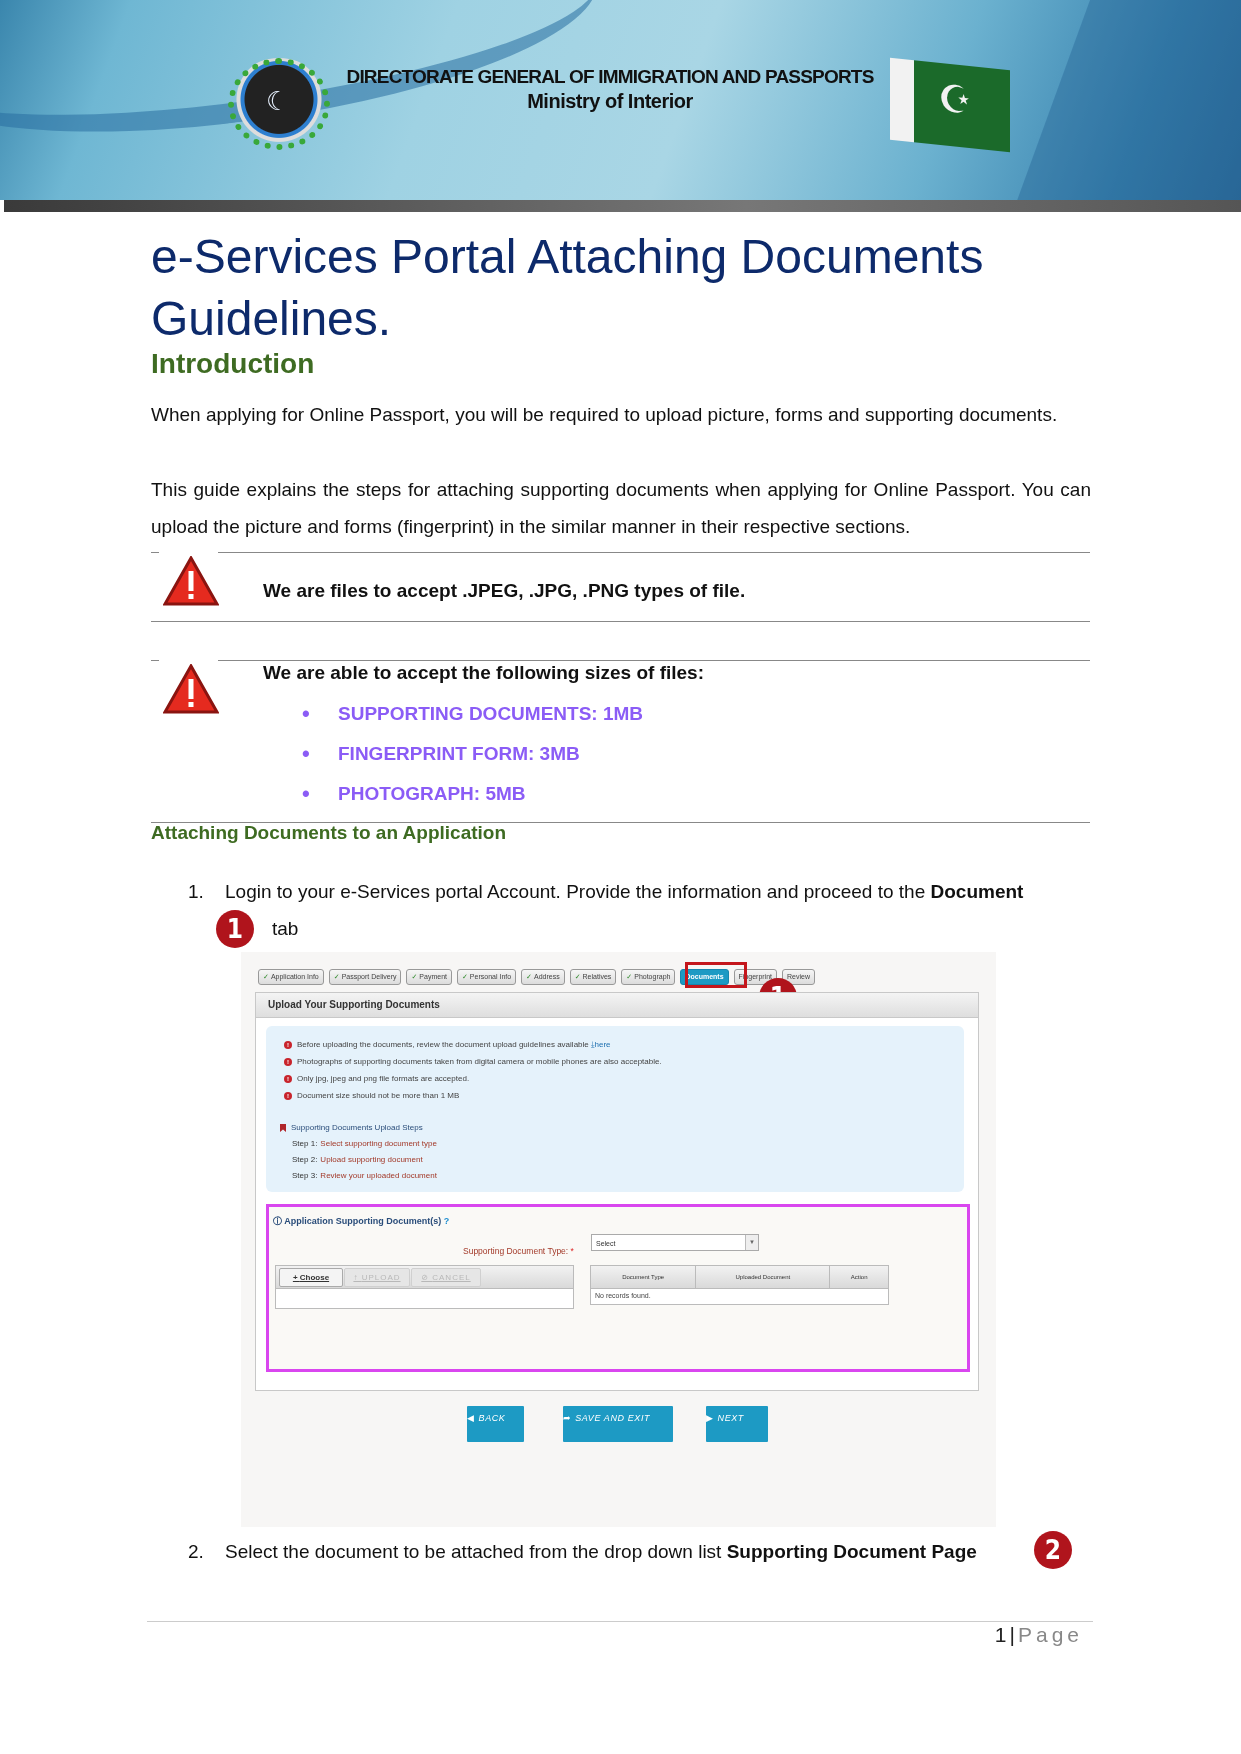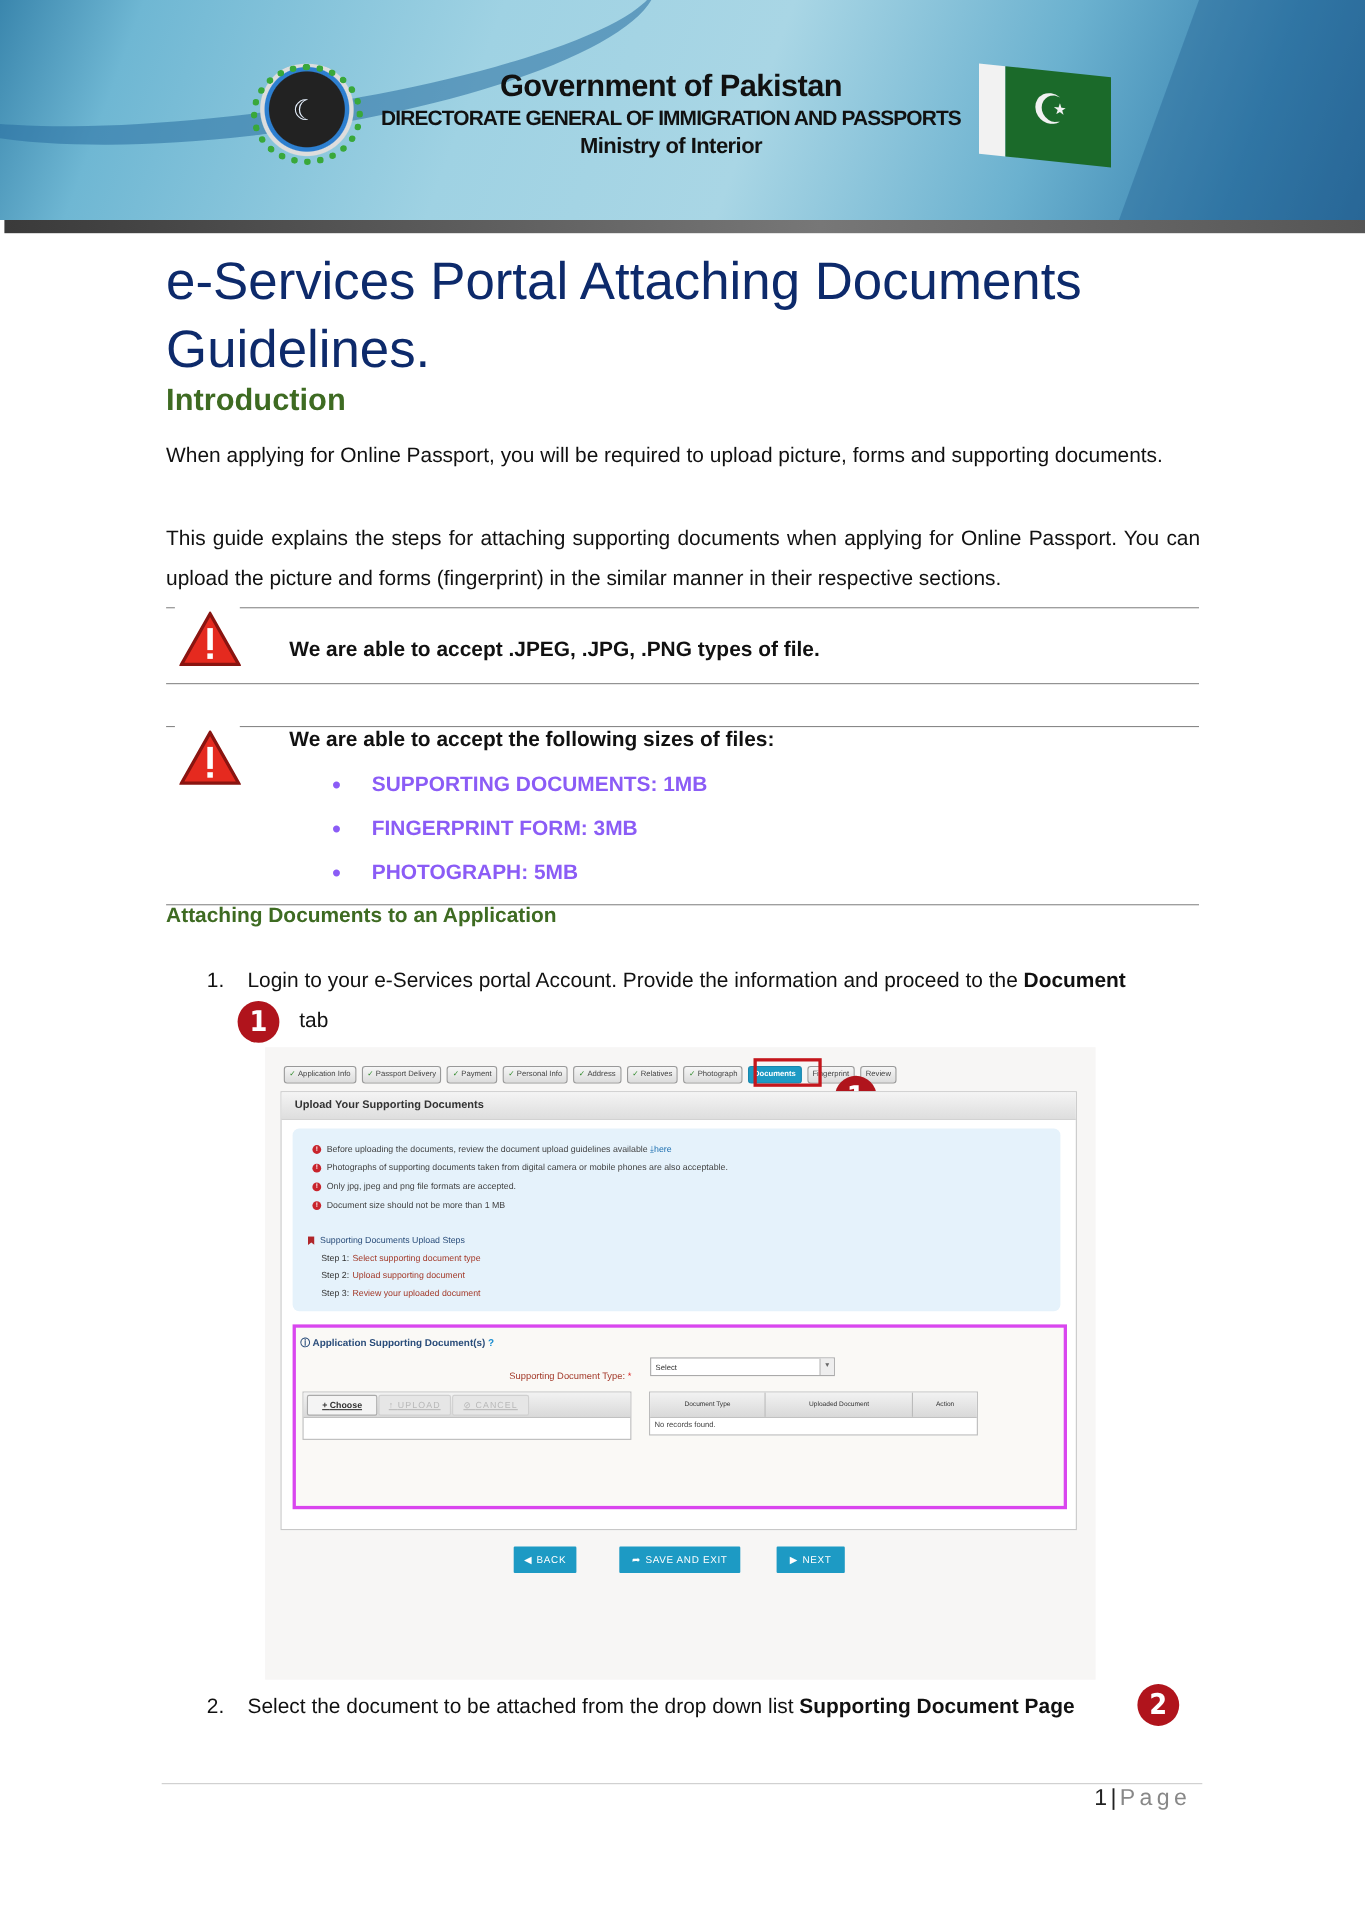--- a/index.html
+++ b/index.html
@@ -55,40 +55,39 @@
   .sdt-select .arr { position: absolute; right: 0; top: 0; width: 12px; height: 15px; border-left: 1px solid #bbb; background: #eee; font-size: 6px; text-align: center; line-height: 15px; color: #666; }
   .uploader { position: absolute; left: 6px; top: 58px; width: 297px; height: 42px; border: 1px solid #bbb; background: #fff; }
   .uploader-bar { height: 22px; background: linear-gradient(#f2f2f2,#d9d9d9); border-bottom: 1px solid #bbb; position: relative; }
   .upbtn { position: absolute; top: 2px; height: 17px; border: 1px solid #aaa; border-radius: 2px; font-size: 8px; line-height: 17px; text-align: center; letter-spacing: 1px; text-decoration: underline; }
   .upbtn.choose { left: 3px; width: 62px; background: #f4f4f4; color: #333; font-weight: bold; letter-spacing: 0; }
   .upbtn.dis { color: #b8b8b8; background: #e6e6e6; border-color: #d0d0d0; }
   .records { position: absolute; left: 321px; top: 58px; width: 297px; height: 38px; border: 1px solid #bbb; background: #fff; }
   .records .hdr { height: 22px; display: flex; background: linear-gradient(#f2f2f2,#d9d9d9); border-bottom: 1px solid #bbb; font-size: 6px; line-height: 22px; color: #333; }
   .records .hdr div { text-align: center; border-right: 1px solid #bbb; }
   .records .empty { font-size: 7px; color: #444; padding-left: 4px; line-height: 14px; }
-  .nav-btn { position: absolute; top: 454px; height: 24px; background: #1d9ac4; color: #fff; font-size: 9px; line-height: 24px; text-align: center; letter-spacing: 0.6px; border-radius: 1px; }
+  .nav-btn { position: absolute; top: 454px; height: 36px; background: #1d9ac4; color: #fff; font-size: 9px; line-height: 24px; letter-spacing: 0.6px; border-radius: 1px; font-style: italic; }
   .nav-btn .ic { font-family: "DejaVu Sans", sans-serif; margin-right: 4px; }
 
   .footer-rule { position: absolute; left: 147px; top: 1621px; width: 946px; height: 1px; background: #ccc; }
   .page-num { position: absolute; right: 158px; top: 1623px; font-size: 21px; color: #222; }
   .page-num .sep { margin: 0 3px; }
   .page-num .pg { color: #888; letter-spacing: 4px; }
 </style>
 </head>
 <body>
 
 <div class="banner">
   <div class="swoosh1"></div>
   <div class="swoosh2"></div>
   <div class="emblem">
     <div class="wreath"></div>
     <div class="crescent">☾</div>
   </div>
   <div class="gov-title">
-    <div class="l1">Government of Pakistan</div>
     <div class="l2">DIRECTORATE GENERAL OF IMMIGRATION AND PASSPORTS</div>
     <div class="l3">Ministry of Interior</div>
   </div>
   <div class="flag">
     <div class="white"></div>
     <div class="green"></div>
     <div class="moon">☪</div>
   </div>
 </div>
 <div class="banner-bar"></div>
@@ -99,21 +98,21 @@
 <p class="p" style="top:396px;">When applying for Online Passport, you will be required to upload picture, forms and supporting documents.</p>
 <p class="p" style="top:471px;">This guide explains the steps for attaching supporting documents when applying for Online Passport. You can upload the picture and forms (fingerprint) in the similar manner in their respective sections.</p>
 
 <div class="rule" style="left:151px; top:552px; width:8px;"></div>
 <div class="rule" style="left:218px; top:552px; width:872px;"></div>
 <svg class="warn-icon" style="left:163px; top:556px;" viewBox="0 0 56 50">
   <polygon points="28,2 54,48 2,48" fill="#e52a1f" stroke="#8a1410" stroke-width="3"></polygon>
   <rect x="25.5" y="15" width="5" height="20" fill="#fff"></rect>
   <rect x="25.5" y="38" width="5" height="5" fill="#fff"></rect>
 </svg>
-<div class="warn-text" style="left:263px; top:580px;">We are able to accept .JPEG, .JPG, .PNG types of file.</div>
+<div class="warn-text" style="left:263px; top:580px;">We are files to accept .JPEG, .JPG, .PNG types of file.</div>
 <div class="rule" style="left:151px; top:621px; width:939px;"></div>
 
 <div class="rule" style="left:151px; top:660px; width:8px;"></div>
 <div class="rule" style="left:218px; top:660px; width:872px;"></div>
 <svg class="warn-icon" style="left:163px; top:664px;" viewBox="0 0 56 50">
   <polygon points="28,2 54,48 2,48" fill="#e52a1f" stroke="#8a1410" stroke-width="3"></polygon>
   <rect x="25.5" y="15" width="5" height="20" fill="#fff"></rect>
   <rect x="25.5" y="38" width="5" height="5" fill="#fff"></rect>
 </svg>
 <div class="warn-text" style="left:263px; top:662px;">We are able to accept the following sizes of files:</div>

